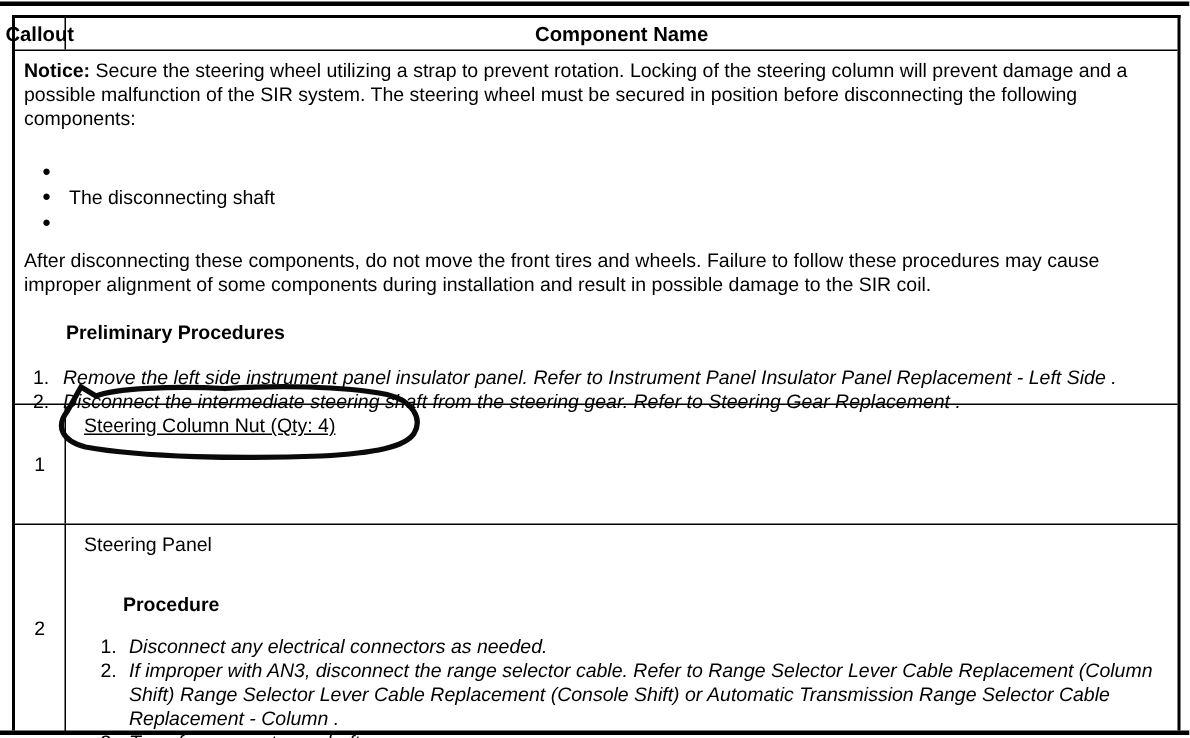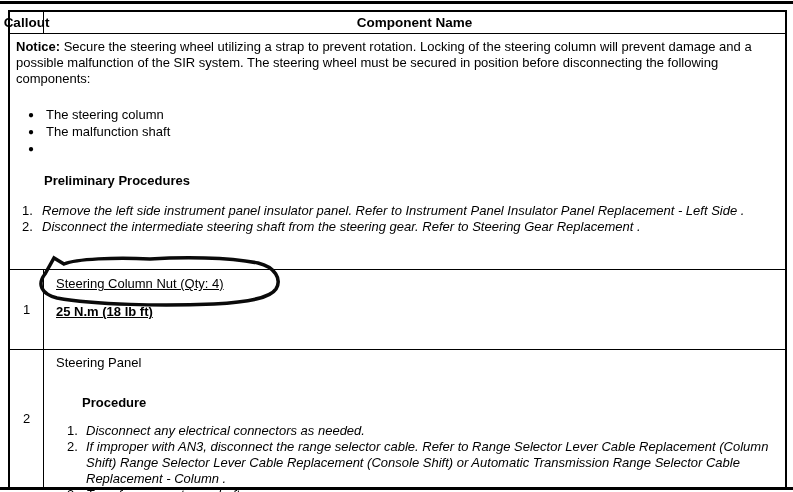--- a/index.html
+++ b/index.html
@@ -85,52 +85,51 @@
       <div class="name-cell">Component Name</div>
     </div>
 
     <div class="trow notice-row">
       <div class="full-cell">
         <p><span class="bold">Notice:</span> <span>Secure the steering wheel utilizing a strap to prevent rotation. Locking of the steering column will prevent damage and a possible malfunction of the SIR system. The steering wheel must be secured in position before disconnecting the following components:</span></p>
 
         <div class="bullet-list">
           <div class="bullet-li">
             <span class="bullet-glyph">●</span>
-            <span>The steering column</span>
           </div>
           <div class="bullet-li">
             <span class="bullet-glyph">●</span>
-            <span>The malfunction shaft</span>
+            <span>The disconnecting shaft</span>
           </div>
           <div class="bullet-li">
             <span class="bullet-glyph">●</span>
           </div>
         </div>
 
+        <p class="after-para">After disconnecting these components, do not move the front tires and wheels. Failure to follow these procedures may cause improper alignment of some components during installation and result in possible damage to the SIR coil.</p>
 
         <div class="prelim-heading">Preliminary Procedures</div>
 
         <div class="num-list">
           <div class="num-li">
             <span class="num">1.</span>
             <span class="txt">Remove the left side instrument panel insulator panel. Refer to  Instrument Panel Insulator Panel Replacement - Left Side .</span>
           </div>
           <div class="num-li">
             <span class="num">2.</span>
             <span class="txt">Disconnect the intermediate steering shaft from the steering gear. Refer to Steering Gear Replacement .</span>
           </div>
         </div>
       </div>
     </div>
 
     <div class="trow row1">
       <div class="callout-cell">1</div>
       <div class="content-cell">
         <p>Steering Column Nut (Qty: 4)</p>
-        <p class="line-gap bold">25 N.m (18 lb ft)</p>
       </div>
     </div>
 
     <div class="trow row2 last">
       <div class="callout-cell">2</div>
       <div class="content-cell">
         <p>Steering Panel</p>
         <div class="procedure-heading">Procedure</div>
         <div class="num-list">
           <div class="num-li">

